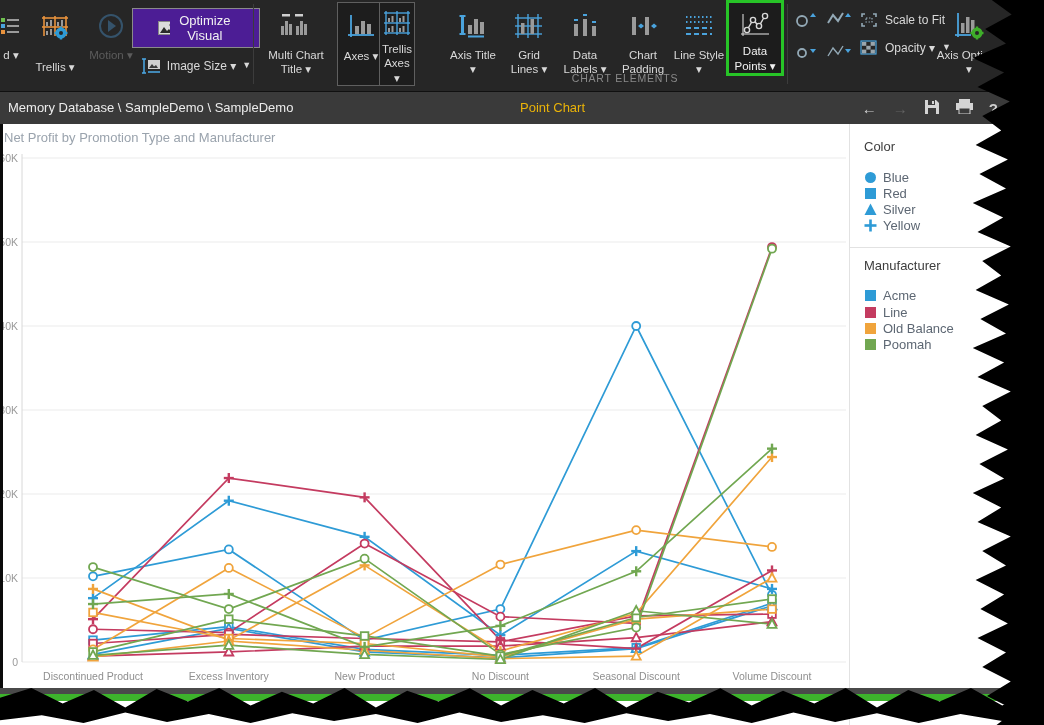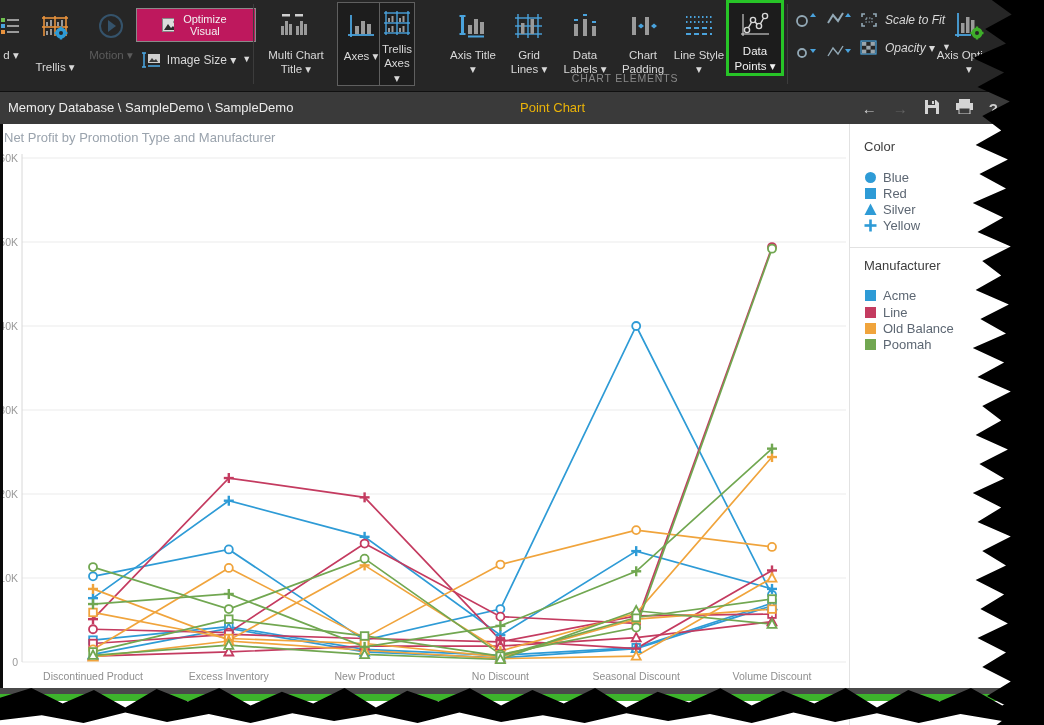--- a/index.html
+++ b/index.html
@@ -9,24 +9,24 @@
 
   
   #ribbon{position:absolute;left:0;top:0;width:1044px;height:92px;background:#262626;border-bottom:1px solid #101010;}
   .rb-item{position:absolute;top:2px;height:84px;display:flex;flex-direction:column;align-items:center;justify-content:flex-start;color:#d9d9d9;font-size:11.5px;text-align:center;line-height:1.25;cursor:default;}
   .rb-item .ic{height:40px;display:flex;align-items:center;justify-content:center;margin-top:4px;}
   .rb-item .lbl{margin-top:2px;}
   .rb-item.disabled{color:#5c5c5c;}
   .rb-pressed{background:#1d1d1d;border:1px solid #5f5f5f;}
   .rb-green{background:#1c1c1c;border:3px solid #27c427;}
   .rb-sep{position:absolute;top:4px;height:80px;width:1px;background:#3c3c3c;}
-  #optimize-btn{display:flex;align-items:center;gap:6px;background:#be185d;border:1px solid #8a8a8a;color:#f2f2f2;font-size:11px;padding:4px 25px;margin-top:6px;}
+  #optimize-btn{display:flex;align-items:center;gap:6px;background:#4c1d95;border:1px solid #8a8a8a;color:#f2f2f2;font-size:13px;padding:4px 25px;margin-top:6px;}
   #imagesize-row{display:flex;align-items:center;gap:6px;color:#d9d9d9;font-size:12px;margin-top:9px;}
   #scalefit-col{display:flex;flex-direction:column;align-items:flex-start;gap:12px;margin-top:10px;}
-  .mini-row{display:flex;align-items:center;gap:7px;font-size:12px;color:#d9d9d9;font-style:italic;}
+  .mini-row{display:flex;align-items:center;gap:7px;font-size:12px;color:#d9d9d9;}
   #rb-group-label{position:absolute;left:545px;top:72px;width:160px;text-align:center;color:#8a8a8a;font-size:10.5px;letter-spacing:.8px;}
   .mini-icons{position:absolute;display:grid;grid-template-columns:34px 34px;grid-template-rows:34px 34px;align-items:center;justify-items:center;}
 
   
   #crumbbar{position:absolute;left:0;top:92px;width:1044px;height:32px;background:#3a3a3a;color:#ececec;font-size:13px;}
   #crumb-path{position:absolute;left:8px;top:8px;}
   #crumb-title{position:absolute;left:520px;top:8px;color:#eab308;}
   #crumb-icons{position:absolute;right:46px;top:3px;display:flex;align-items:center;gap:16px;height:26px;}
   .cicon{font-size:15px;color:#cfcfcf;}
   .cicon.dim{color:#636363;}

